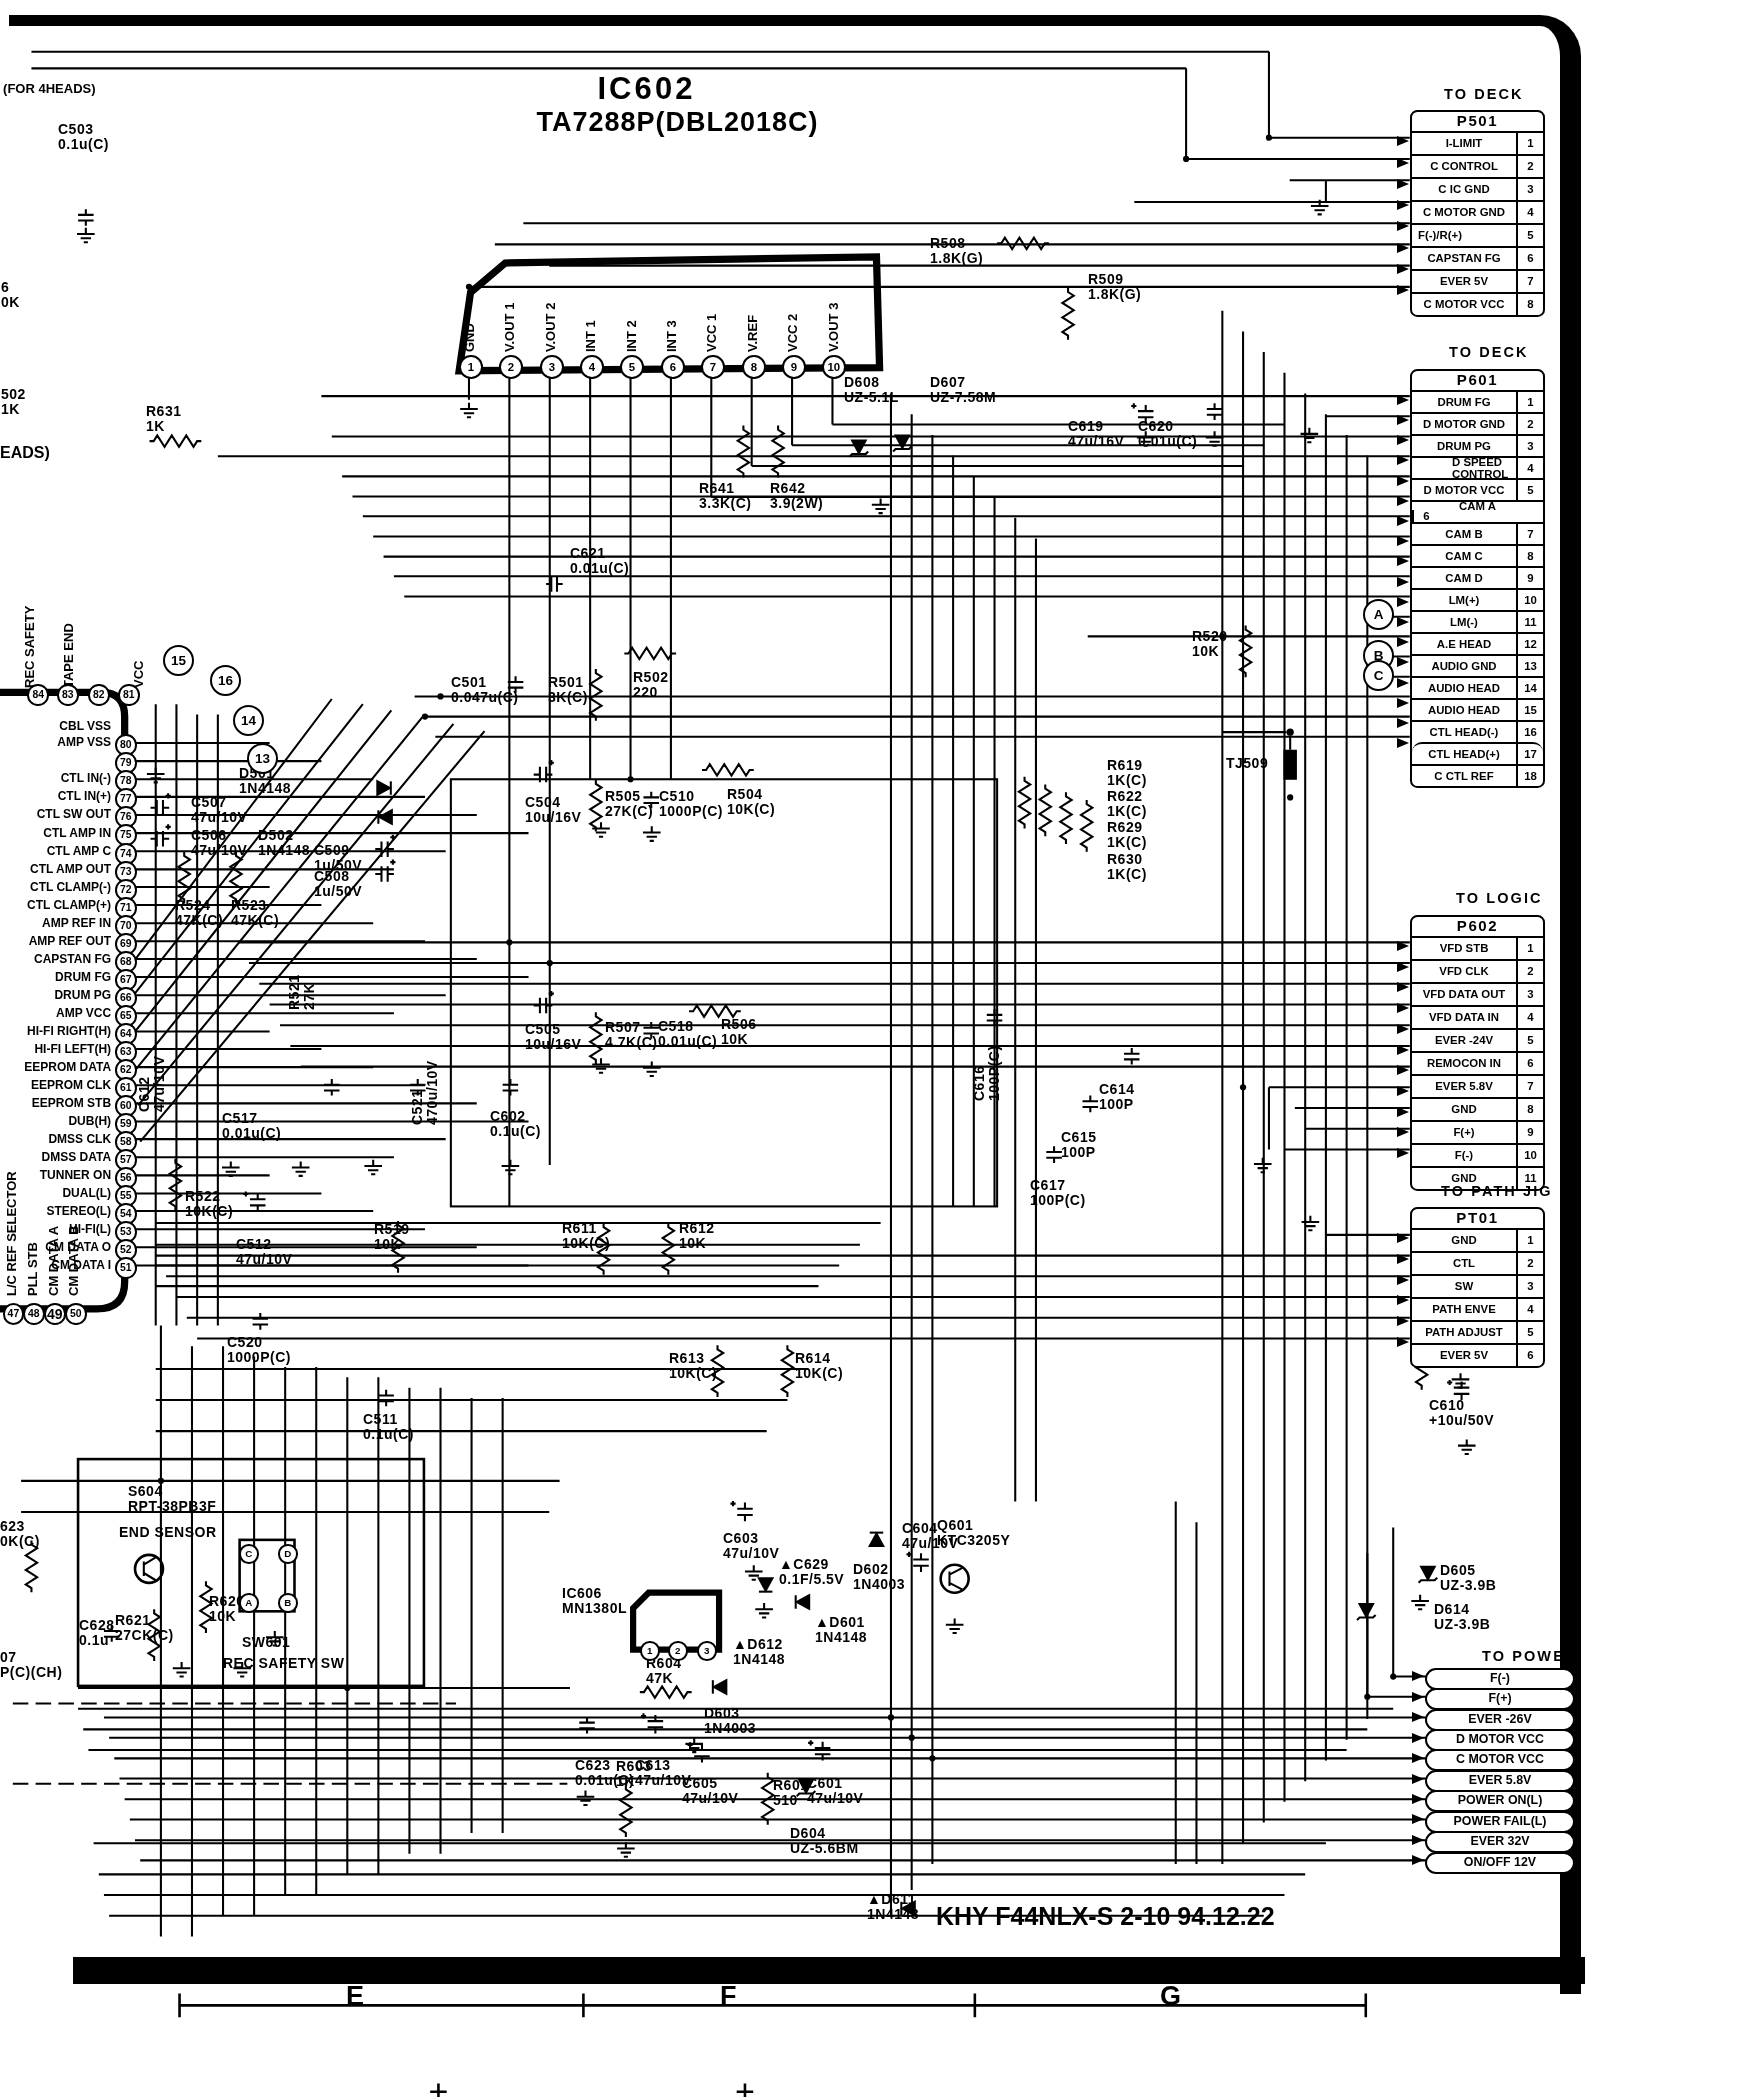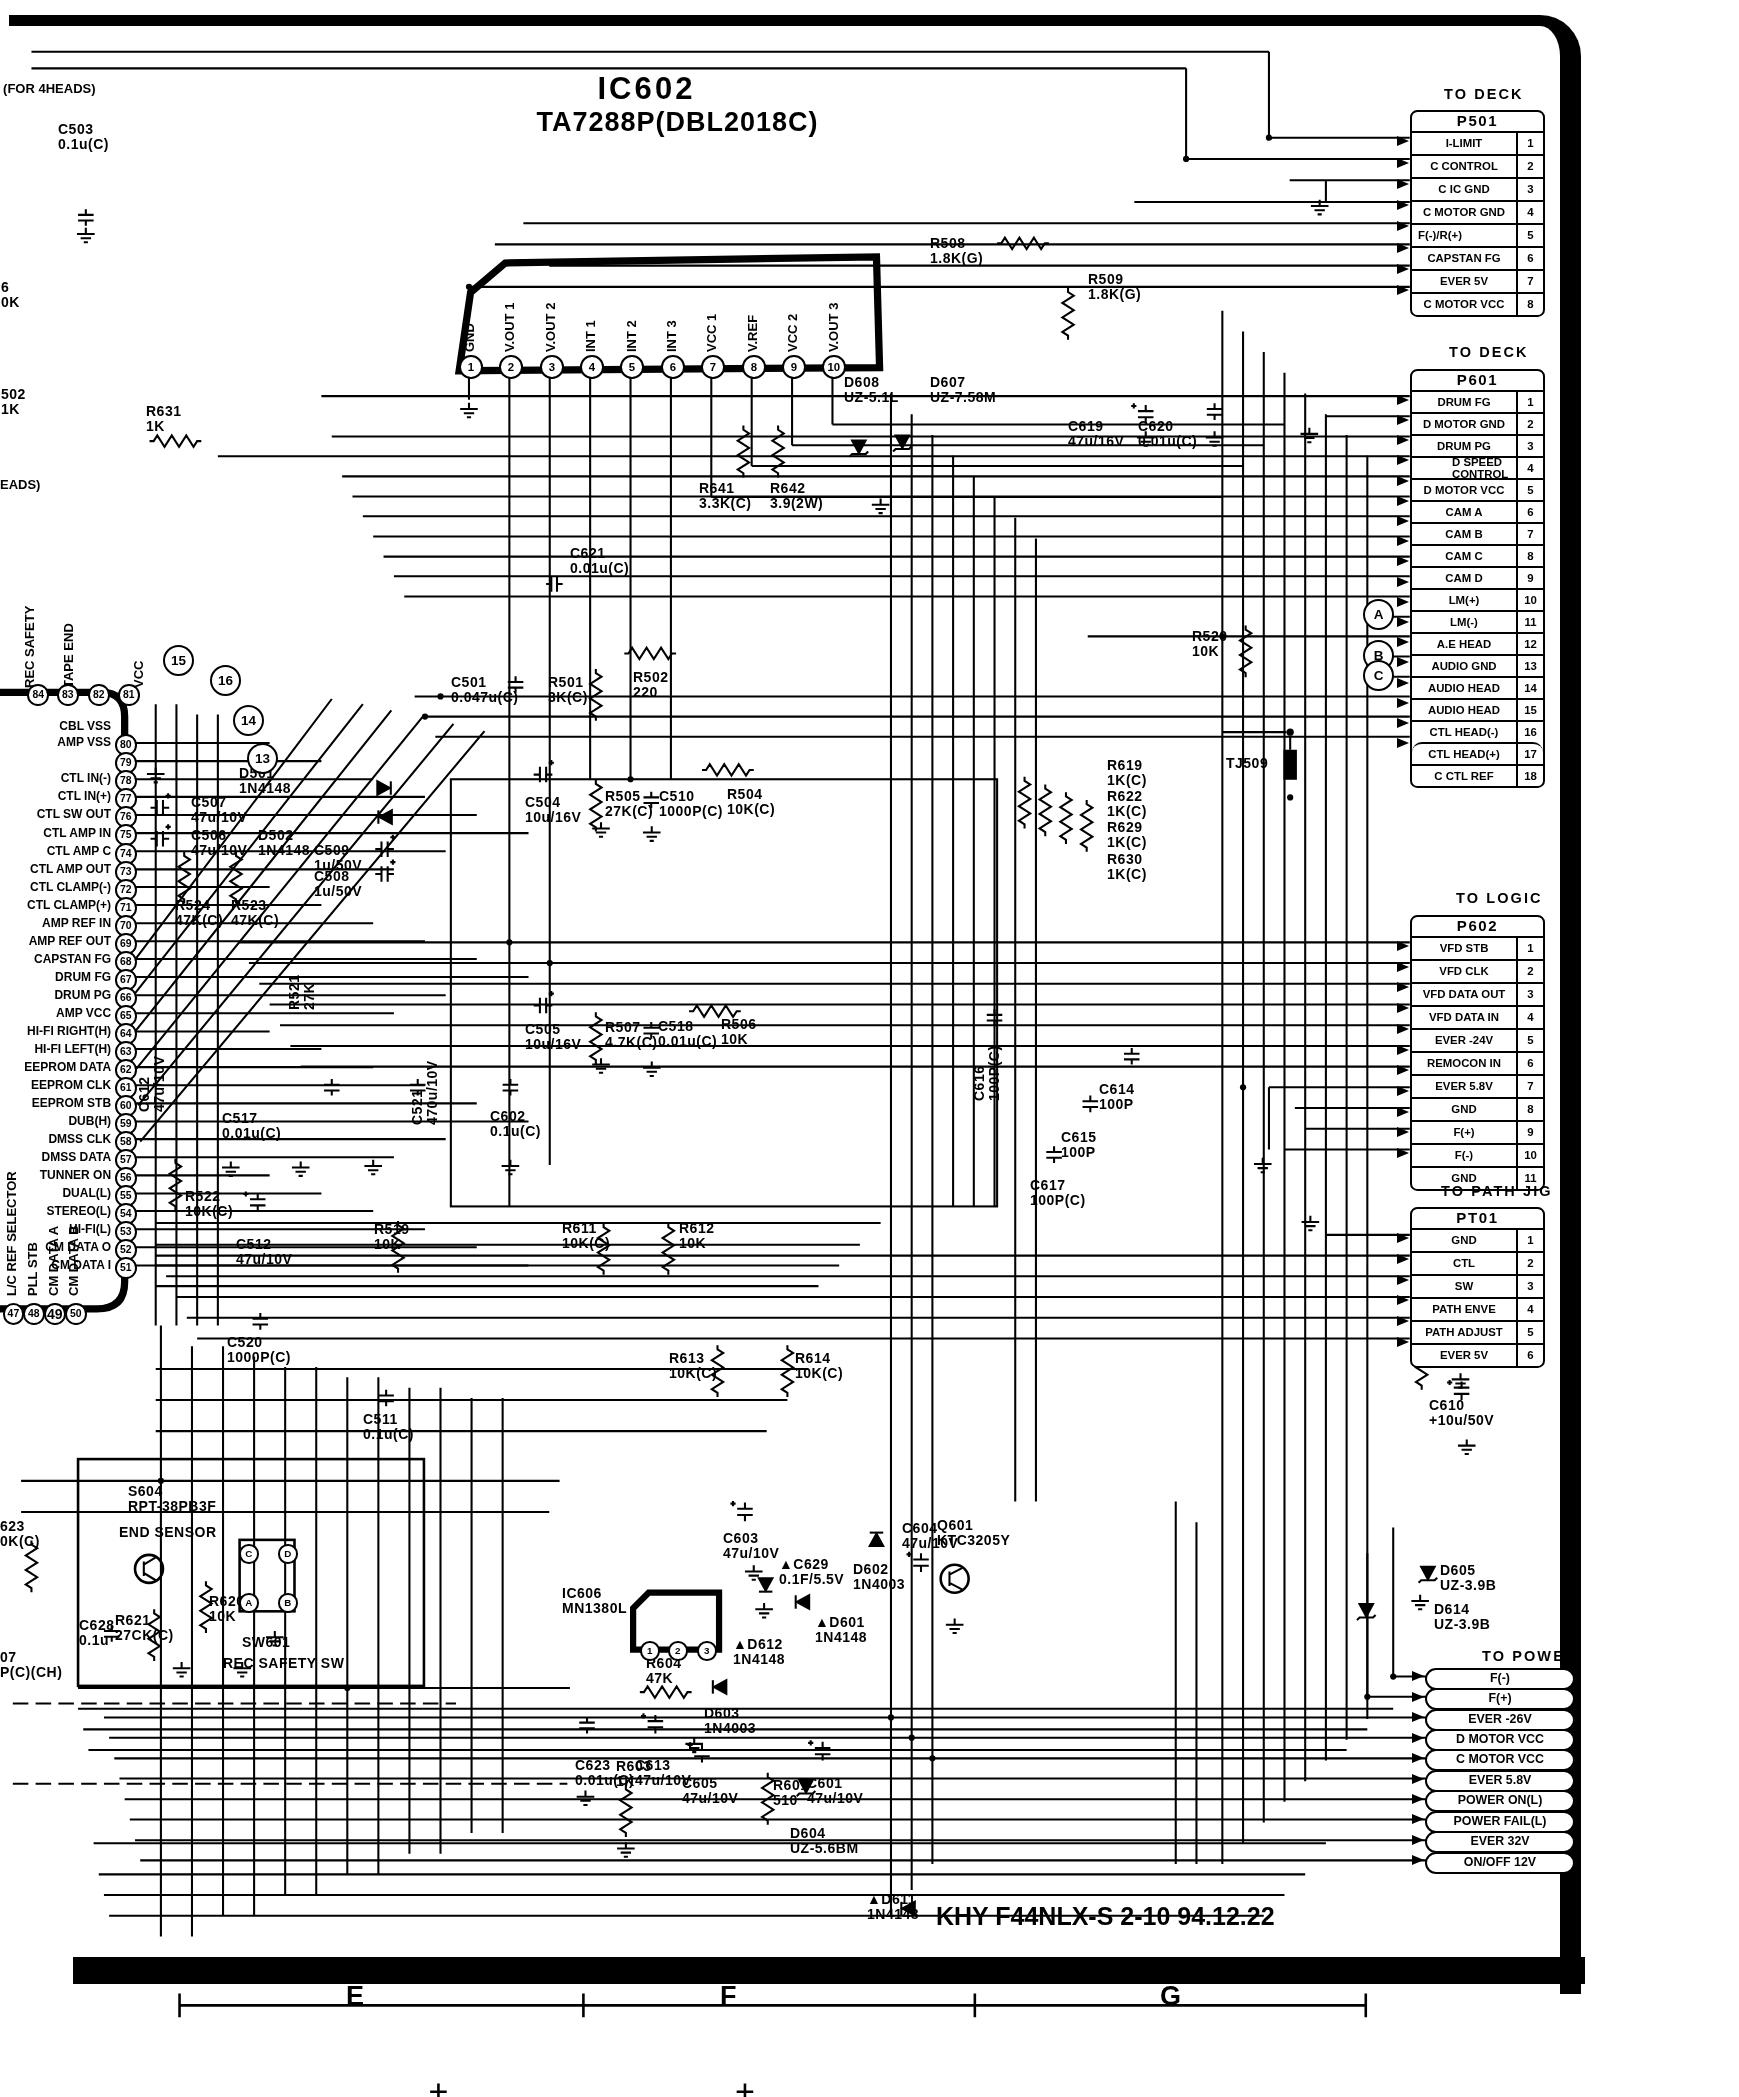--- a/index.html
+++ b/index.html
@@ -302,21 +302,21 @@
           <div class="conn-num">3</div>
         </div>
         <div class="conn-row" style="height: 20px; padding-left: 40px;">
           <div class="conn-label">D SPEED CONTROL</div>
           <div class="conn-num">4</div>
         </div>
         <div class="conn-row" style="height: 20px;">
           <div class="conn-label">D MOTOR VCC</div>
           <div class="conn-num">5</div>
         </div>
-        <div class="conn-row" style="height: 20px;">
+        <div class="conn-row" style="height: 20px; flex-direction: column;">
           <div class="conn-label">CAM A</div>
           <div class="conn-num">6</div>
         </div>
         <div class="conn-row" style="height: 20px;">
           <div class="conn-label">CAM B</div>
           <div class="conn-num">7</div>
         </div>
         <div class="conn-row" style="height: 20px;">
           <div class="conn-label">CAM C</div>
           <div class="conn-num">8</div>
@@ -677,21 +677,21 @@
       <div class="lbl" style="left: 616px; top: 1759px;"><span>R603</span><span>1K</span></div>
       <div class="lbl" style="left: 635px; top: 1758px;"><span>C613</span><span>47u/10V</span></div>
       <div class="lbl" style="left: 682px; top: 1776px;"><span>C605</span><span>47u/10V</span></div>
       <div class="lbl" style="left: 773px; top: 1778px;"><span>R601</span><span>510</span></div>
       <div class="lbl" style="left: 807px; top: 1776px;"><span>C601</span><span>47u/10V</span></div>
       <div class="lbl" style="left: 790px; top: 1826px;"><span>D604</span><span>UZ-5.6BM</span></div>
       <div class="lbl" style="left: 867px; top: 1892px;"><span>▲D611</span><span>1N4148</span></div>
       <div class="lbl" style="left: 1440px; top: 1563px;"><span>D605</span><span>UZ-3.9B</span></div>
       <div class="lbl" style="left: 1434px; top: 1602px;"><span>D614</span><span>UZ-3.9B</span></div>
       <div class="txt" style="left: 3.1px; top: 81px; font-size: 13px; font-weight: bold;">(FOR 4HEADS)</div>
-      <div class="txt" style="left: 0px; top: 477px; font-size: 13px; font-weight: bold;">EADS)</div>
+      <div class="txt" style="left: 0px; top: 444px; font-size: 16px; font-weight: bold;">EADS)</div>
       <div class="txt" style="left: 936px; top: 1902px; font-size: 25px; font-weight: bold;">KHY F44NLX-S 2-10 94.12.22</div>
       <div class="callout" style="left: 163px; top: 645px; width: 27px; height: 27px; font-size: 13.5px;">15</div>
       <div class="callout" style="left: 210px; top: 665px; width: 27px; height: 27px; font-size: 13.5px;">16</div>
       <div class="callout" style="left: 233px; top: 705px; width: 27px; height: 27px; font-size: 13.5px;">14</div>
       <div class="callout" style="left: 247px; top: 743px; width: 27px; height: 27px; font-size: 13.5px;">13</div>
       <div class="callout" style="left: 1363px; top: 599px; width: 27px; height: 27px; font-size: 13.5px;">A</div>
       <div class="callout" style="left: 1363px; top: 640px; width: 27px; height: 27px; font-size: 13.5px;">B</div>
       <div class="callout" style="left: 1363px; top: 660px; width: 27px; height: 27px; font-size: 13.5px;">C</div>
       <div class="ruler-letter" style="left: 346px; top: 1981px;">E</div>
       <div class="ruler-letter" style="left: 720px; top: 1981px;">F</div>

